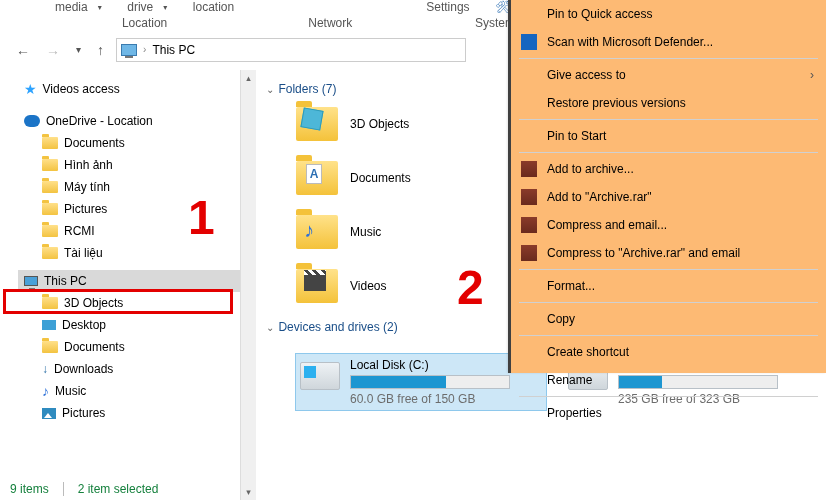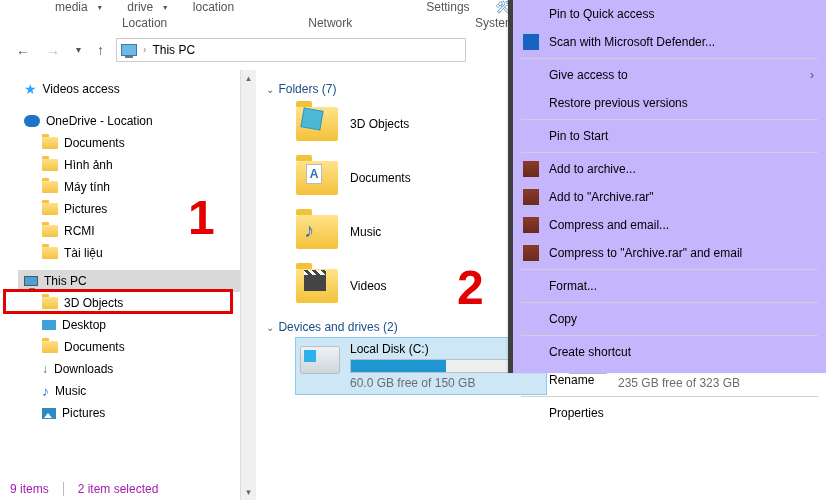--- a/index.html
+++ b/index.html
@@ -46,37 +46,37 @@
   .tiles{display:flex;flex-direction:column;gap:6px; padding-left:30px;}
   .tile{display:flex;align-items:center;gap:12px;height:48px;}
   .big-folder{width:42px;height:34px;background:linear-gradient(#ffe28a,#f4c23a);border-radius:2px;position:relative;}
   .big-folder::before{content:"";position:absolute;top:-6px;left:0;width:16px;height:6px;background:#f4c23a;border-radius:2px 2px 0 0;}
   .tile-label{color:#000;}
   .cube3d{position:absolute;top:2px;left:6px;width:20px;height:20px;background:#4db7d8;transform:rotate(10deg);border:1px solid #2e9ab8;}
   .docA{position:absolute;top:3px;left:10px;width:16px;height:20px;background:#fff;border:1px solid #bbb;color:#2c6fb3;text-align:center;font-size:12px;line-height:18px;font-weight:bold;}
   .note{position:absolute;top:4px;left:8px;color:#2f72d8;font-size:20px;}
   .clap{position:absolute;top:6px;left:8px;width:22px;height:16px;background:#444;}
   .clap::before{content:"";position:absolute;top:-5px;left:0;width:22px;height:5px;background:repeating-linear-gradient(45deg,#fff 0 3px,#444 3px 6px);}
-  .drives{display:flex;gap:18px;padding-left:30px;margin-top:4px;}
+  .drives{display:flex;gap:18px;padding-left:30px;margin-top:20px;}
   .drive{display:flex;gap:10px;align-items:flex-start;width:250px;padding:4px;}
   .drive.sel{background:#cde7f7; outline:1px solid #8ec8ec;}
   .drive-ico{width:40px;height:28px;background:linear-gradient(#eef2f5,#cfd6db);border:1px solid #b8c0c7;border-radius:2px;position:relative;margin-top:4px;}
   .drive-ico.win::before{content:"";position:absolute;top:3px;left:3px;width:12px;height:12px;background:#2cb0ef;}
   .drive-info{display:flex;flex-direction:column;gap:3px;flex:1;}
   .bar{width:160px;height:14px;border:1px solid #b8c0c7;background:#eee;position:relative;}
   .bar .fill{position:absolute;top:0;left:0;bottom:0;background:#1d96d1;}
   .subtext{color:#6c6c6c;}
-  .ctx { position:absolute; top:0; right:14px; width:318px; background:#c4b5fd; border-left:5px solid #404040; box-shadow:-1px 0 2px rgba(0,0,0,0.1); z-index:3; height:373px;}
+  .ctx { position:absolute; top:0; right:14px; width:318px; background:#fdba74; border-left:3px solid #404040; box-shadow:-1px 0 2px rgba(0,0,0,0.1); z-index:3; height:373px;}
   .ctx .row{height:28px;display:flex;align-items:center;padding:0 14px 0 36px;position:relative;color:#000;}
   .ctx .row .lefticon{position:absolute;left:10px;top:6px;width:16px;height:16px;}
   .ctx .divider{height:1px;background:#d0d0d0;margin:2px 8px;}
   .ctx .arrow-r{position:absolute;right:12px;color:#555;font-size:12px;}
   .shield{background:#1565c0;}
   .winrar{background:linear-gradient(#8a3b2a,#6a2a1d);}
-  .status{position:absolute;left:10px;bottom:0;height:22px;display:flex;align-items:center;gap:14px;color:#a21caf;}
+  .status{position:absolute;left:10px;bottom:0;height:22px;display:flex;align-items:center;gap:14px;color:#15803d;}
   .status .div{width:1px;height:14px;background:#bbb;}
 </style>
 </head>
 <body>
 
 <div class="ribbon">
   <div class="ribbon-group">
     <div class="mini"><span>media</span><span class="drop">▾</span>&nbsp;&nbsp;<span>drive</span><span class="drop">▾</span>&nbsp;&nbsp;<span>location</span></div>
     <div>Location</div>
   </div>

